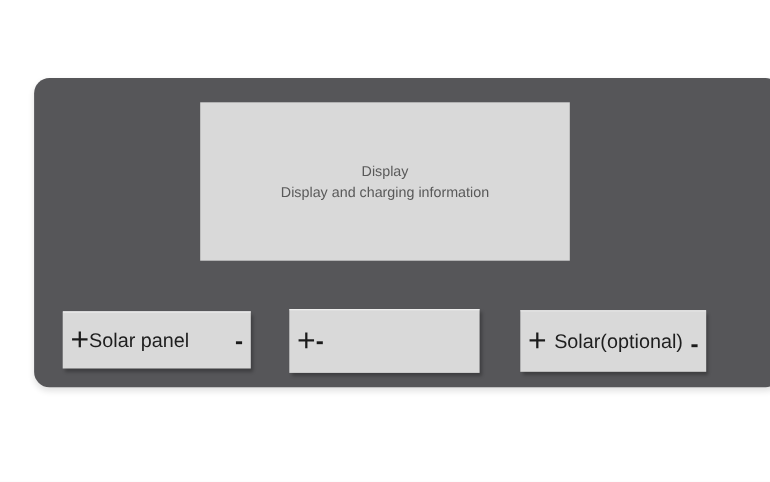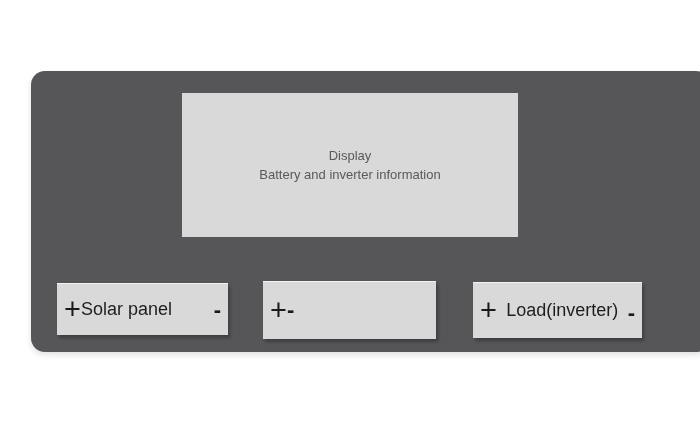--- a/index.html
+++ b/index.html
@@ -93,34 +93,34 @@
   .terminal-load .terminal-label { flex: 1 1 auto; }
 </style>
 </head>
 <body>
 
 <div class="canvas">
 
   <div class="device-body">
     <div class="display-screen">
       <div class="display-line1">Display</div>
-      <div class="display-line2">Battery and inverter information</div>
+      <div class="display-line2">Display and charging information</div>
     </div>
   </div>
 
   <div class="terminal terminal-solar">
     <span class="plus-sign">+</span>
     <span class="terminal-label">Solar panel</span>
     <span class="minus-sign minus-mid">-</span>
   </div>
 
   <div class="terminal terminal-battery">
     <span class="plus-sign">+</span>
     <span class="minus-sign">-</span>
   </div>
 
   <div class="terminal terminal-load">
     <span class="plus-sign">+</span>
-    <span class="terminal-label">Load(inverter)</span>
+    <span class="terminal-label">Solar(optional)</span>
     <span class="minus-sign minus-low">-</span>
   </div>
 
 </div>
 
 </body></html>

